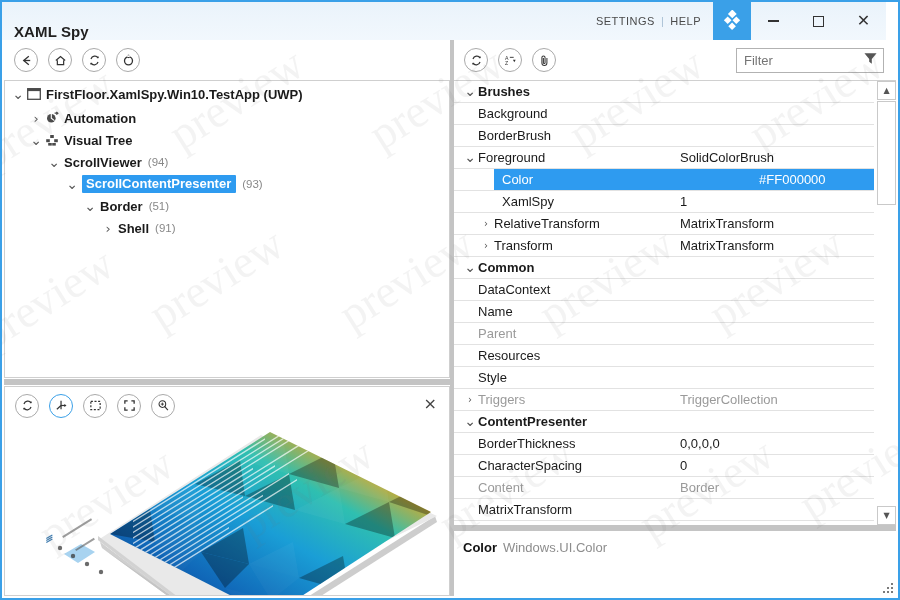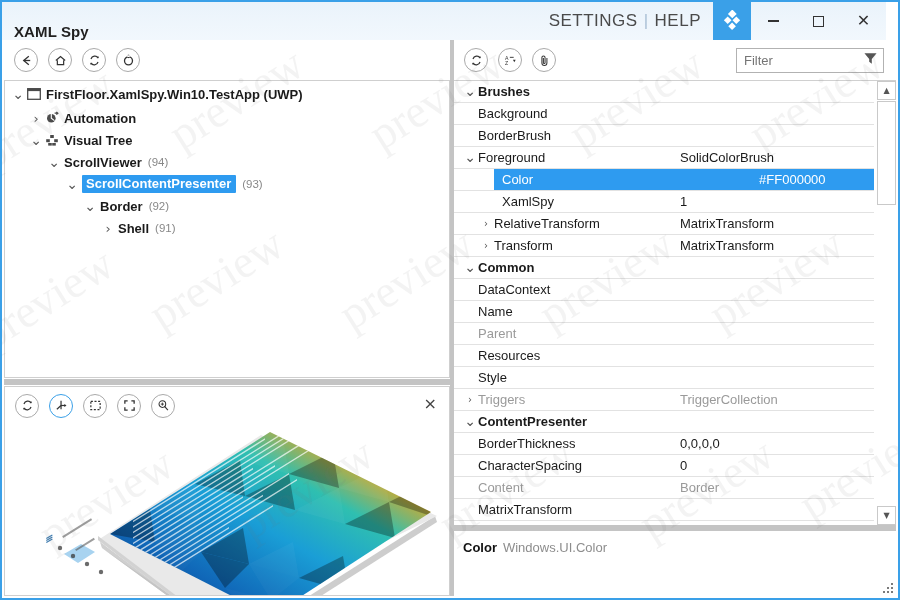--- a/index.html
+++ b/index.html
@@ -26,21 +26,21 @@
   }
   .app-title {
     margin-left:12px; font-size:15px; font-weight:bold; color:#1f1f1f;
     letter-spacing:0.1px;
   }
   .titlebar-right {
     margin-left:auto; display:flex; align-items:stretch; height:38px;
   }
   .menu-links {
     display:flex; align-items:center; gap:6px; padding-right:12px;
-    font-size:17px; color:#4a4a4a; letter-spacing:.5px;
+    font-size:11px; color:#4a4a4a; letter-spacing:.5px;
   }
   .menu-links .sep { color:#a8bfd4; }
   .menu-links span.lnk { cursor:pointer; }
   .logo-box {
     width:38px; height:38px; background:#3aa0e8;
     display:flex; align-items:center; justify-content:center;
   }
   .winbtn {
     width:45px; height:38px; display:flex; align-items:center; justify-content:center;
     color:#333;
@@ -298,21 +298,21 @@
             <span class="t-count">(94)</span>
           </div>
           <div class="tree-row" style="padding-left: 60px; height: 22px;">
             <span class="twisty" style="font-size: 14px; line-height: 8px;">⌄</span>
             <span class="t-label bold t-sel">ScrollContentPresenter</span>
             <span class="t-count">(93)</span>
           </div>
           <div class="tree-row" style="padding-left: 78px; height: 22px;">
             <span class="twisty" style="font-size: 14px; line-height: 8px;">⌄</span>
             <span class="t-label bold">Border</span>
-            <span class="t-count">(92)</span>
+            <span class="t-count">(51)</span>
           </div>
           <div class="tree-row" style="padding-left: 96px; height: 22px;">
             <span class="twisty" style="font-size: 13px;">›</span>
             <span class="t-label bold">Shell</span>
             <span class="t-count">(91)</span>
           </div>
         </div>
     </div>
 
     <div class="splitter-h"></div>

